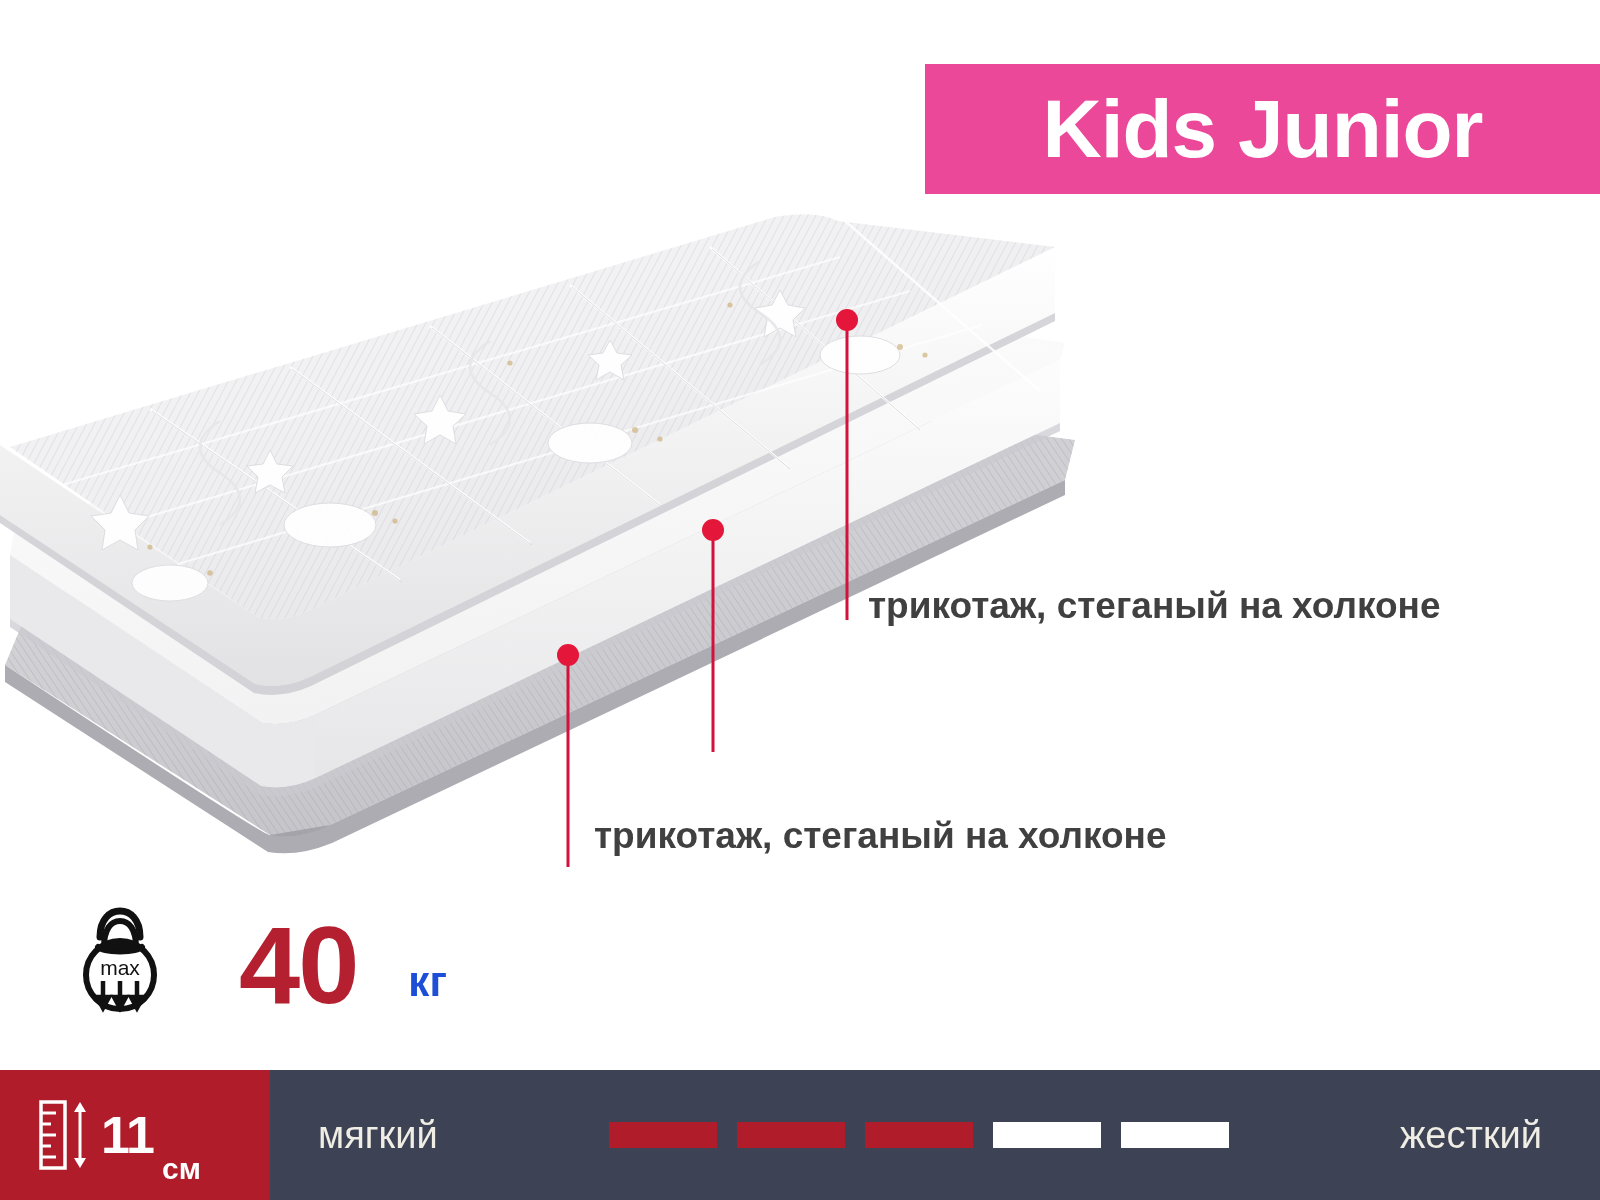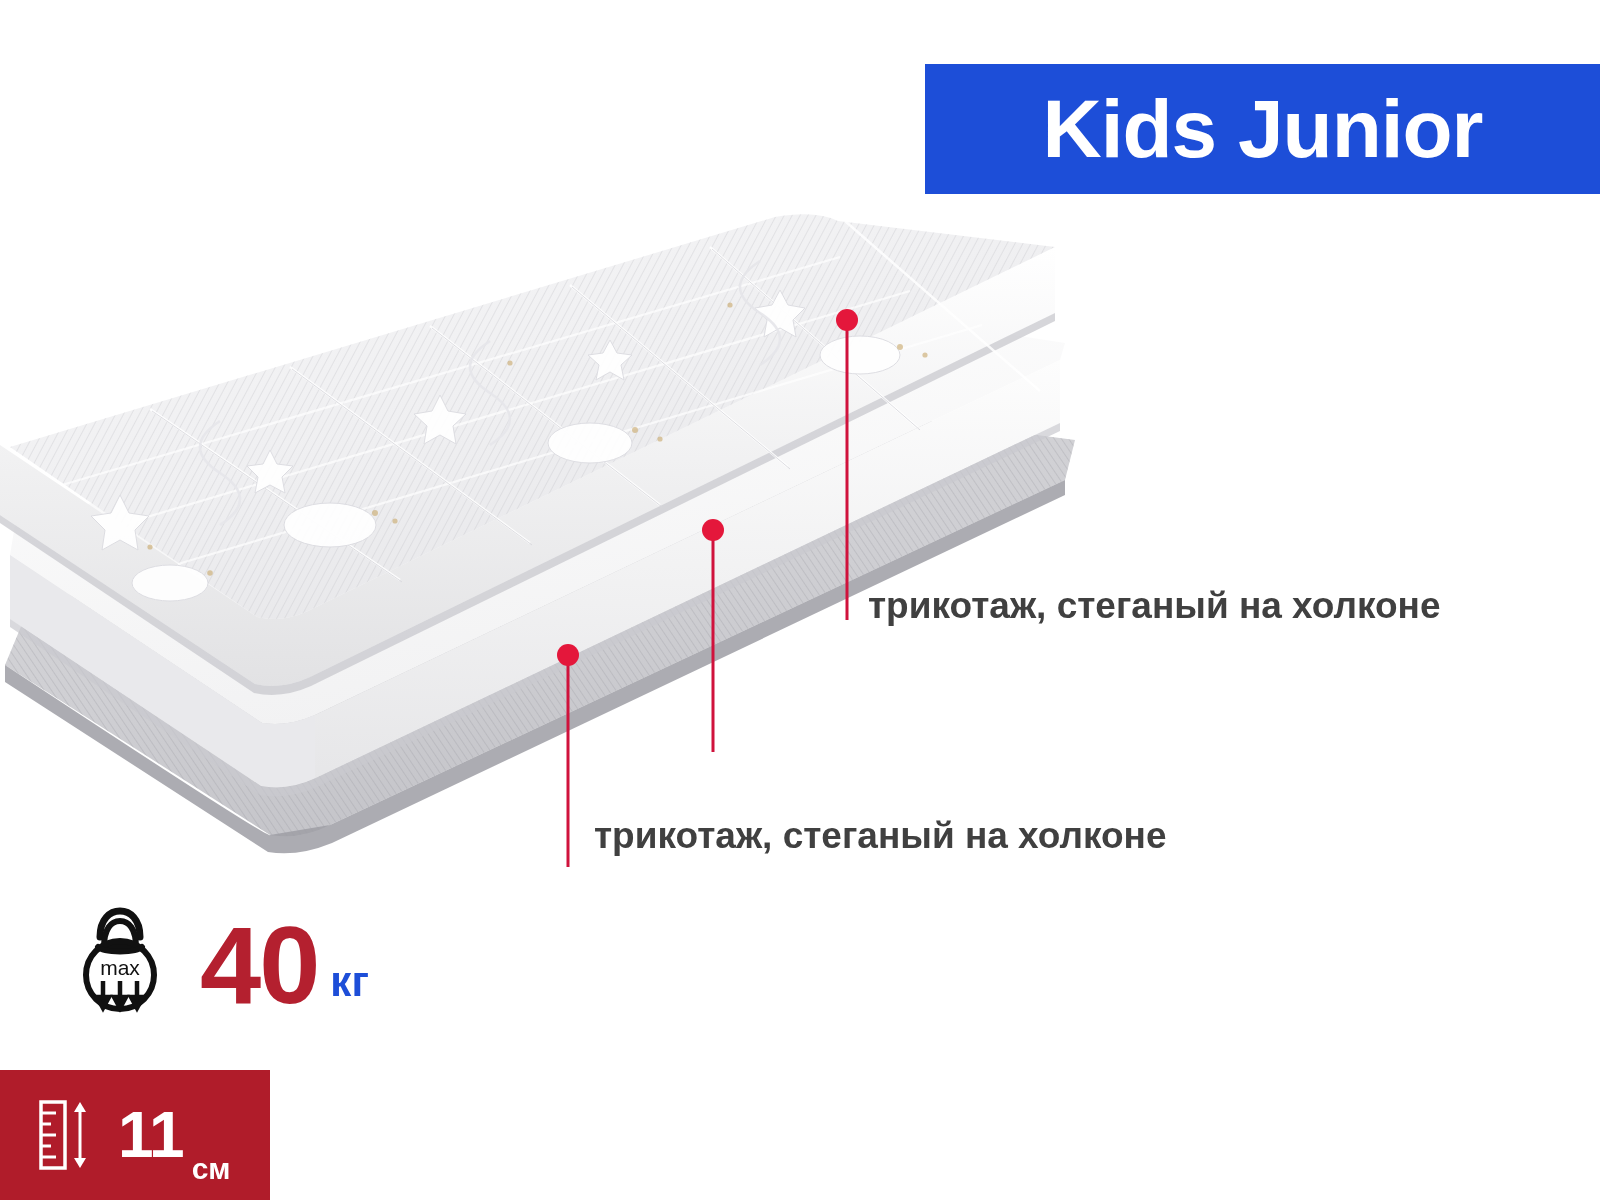--- a/index.html
+++ b/index.html
@@ -6,21 +6,21 @@
   body{
     width:1600px;height:1200px;
     font-family:"Liberation Sans","DejaVu Sans",sans-serif;
     overflow:hidden;position:relative;
   }
   .stage{position:absolute;inset:0;background:#fff;}
 
   
   .title-banner{
     position:absolute;left:925px;top:64px;width:675px;height:130px;
-    background:#1d4ed8;display:flex;align-items:center;justify-content:center;
+    background:#ec4899;display:flex;align-items:center;justify-content:center;
   }
   .title-banner .title-text{
     color:#ffffff;font-size:82px;font-weight:bold;letter-spacing:-1px;
     line-height:1;white-space:nowrap;
   }
 
   
   .shield-wrap{position:absolute;left:1330px;top:246px;width:180px;height:210px;}
   .shield-wrap svg{display:block;width:180px;height:210px;}
 
@@ -36,41 +36,41 @@
   .callout-line{
     position:absolute;width:3px;background:#D0123C;transform:translateX(-50%);
   }
   .callout-label{
     position:absolute;color:#404040;font-size:37px;white-space:nowrap;
     line-height:1;
     font-weight:bold;
   }
 
   
-  .weight-block{position:absolute;left:70px;top:905px;display:flex;align-items:flex-end;}
+  .weight-block{position:absolute;left:70px;top:905px;display:flex;align-items:flex-end;gap:39px;}
   .kettlebell{width:100px;height:110px;display:block;}
   .weight-number{
     color:#B4202F;font-size:110px;font-weight:bold;line-height:0.92;
     margin-left:30px;letter-spacing:-2px;
   }
   .weight-unit{
     color:#1d4ed8;font-size:42px;font-weight:bold;line-height:1;
     margin-left:12px;margin-bottom:12px;
   }
 
   
   .bottom-bar{position:absolute;left:0;bottom:0;width:1600px;height:130px;display:flex;}
   .height-cell{
     width:270px;background:#B01C2A;display:flex;align-items:center;
     padding-left:38px;box-sizing:border-box;
   }
   .ruler-icon{width:54px;height:72px;display:block;}
   .height-number{
-    color:#ffffff;font-size:64px;font-weight:bold;line-height:1;
-    margin-left:26px;letter-spacing:-1px;text-align:center;
+    color:#ffffff;font-size:52px;font-weight:bold;line-height:1;
+    margin-left:9px;letter-spacing:-1px;text-align:center;
   }
   .height-unit{
     color:#ffffff;font-size:30px;font-weight:bold;line-height:1;
     margin-left:8px;align-self:flex-end;margin-bottom:16px;
   }
   .firm-cell{
     flex:1;background:#3D4255;display:flex;align-items:center;
     justify-content:space-between;padding:0 58px 0 48px;box-sizing:border-box;
   }
   .firm-label{color:#EFEDE4;font-size:38px;line-height:1;white-space:nowrap;}
@@ -242,16 +242,27 @@
           <line x1="3" y1="58" x2="18" y2="58"></line>
         </g>
         <line x1="42" y1="11" x2="42" y2="61" stroke="#ffffff" stroke-width="3"></line>
         <polygon points="36,13 48,13 42,3" fill="#ffffff"></polygon>
         <polygon points="36,59 48,59 42,69" fill="#ffffff"></polygon>
       </svg>
       <span class="height-number">11</span>
       <span class="height-unit">см</span>
     </div>
 
+    <div class="firm-cell">
+      <span class="firm-label">мягкий</span>
+      <div class="firm-scale">
+        <span class="firm-seg on"></span>
+        <span class="firm-seg on"></span>
+        <span class="firm-seg on"></span>
+        <span class="firm-seg off"></span>
+        <span class="firm-seg off"></span>
+      </div>
+      <span class="firm-label">жесткий</span>
+    </div>
 
   </div>
 
 </div>
 
 </body></html>

